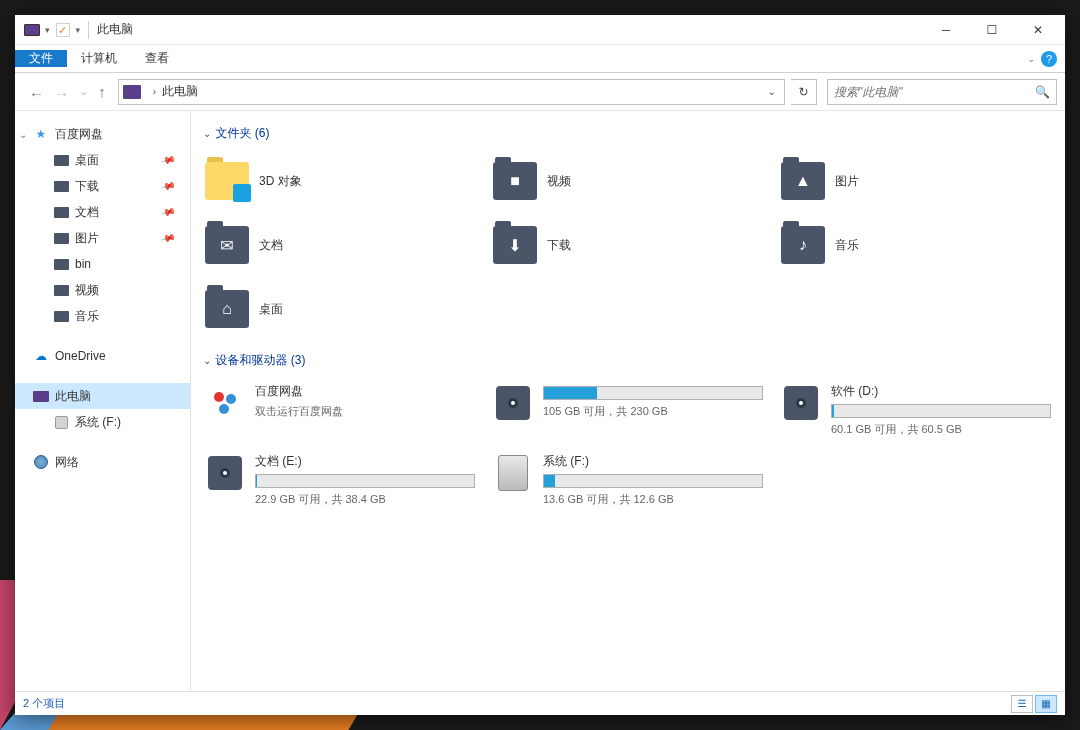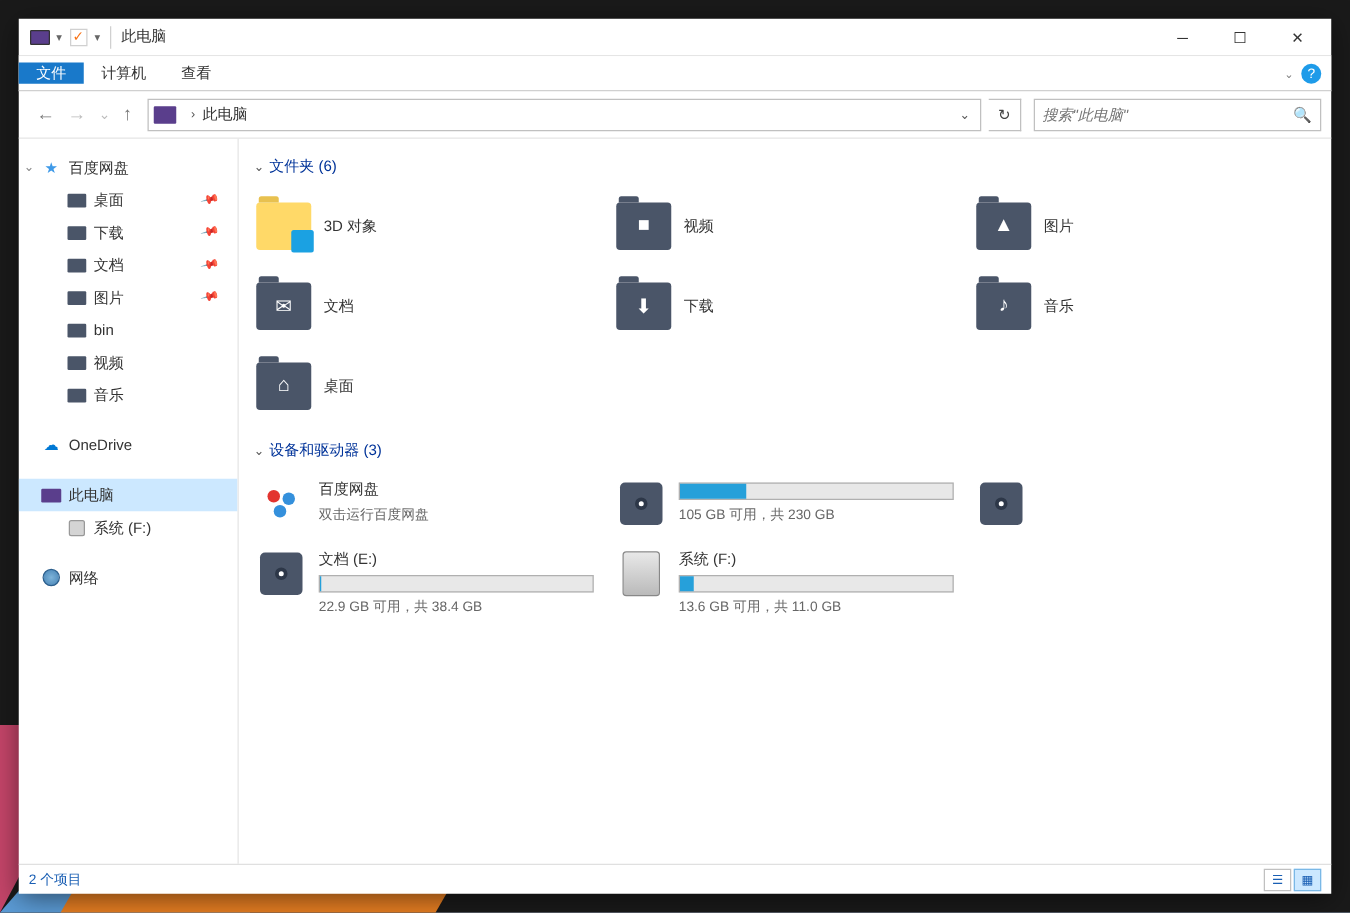--- a/index.html
+++ b/index.html
@@ -311,20 +311,27 @@
               </div>
               <div class="drive-sub">105 GB 可用，共 230 GB</div>
             </div>
           </div>
           <div class="drive-item">
             <div class="drive-icon-lg">
               <div class="disk-shape">
                 <div class="hole"></div>
               </div>
             </div>
+            <div class="drive-info">
+              <div class="drive-name">软件 (D:)</div>
+              <div class="drive-bar">
+                <div class="drive-fill" style="width:0.7%"></div>
+              </div>
+              <div class="drive-sub">60.1 GB 可用，共 60.5 GB</div>
+            </div>
           </div>
           <div class="drive-item">
             <div class="drive-icon-lg">
               <div class="disk-shape">
                 <div class="hole"></div>
               </div>
             </div>
             <div class="drive-info">
               <div class="drive-name">文档 (E:)</div>
               <div class="drive-bar">
@@ -335,21 +342,21 @@
           </div>
           <div class="drive-item">
             <div class="drive-icon-lg">
               <div class="removable-shape"></div>
             </div>
             <div class="drive-info">
               <div class="drive-name">系统 (F:)</div>
               <div class="drive-bar">
                 <div class="drive-fill" style="width:4.9%"></div>
               </div>
-              <div class="drive-sub">13.6 GB 可用，共 11.0 GB</div>
+              <div class="drive-sub">13.6 GB 可用，共 12.6 GB</div>
             </div>
           </div>
         </div>
     </div>
   </div>
 
   <div class="statusbar">
     <span>2 个项目</span>
     <span class="spacer"></span>
     <div class="view-toggle">

